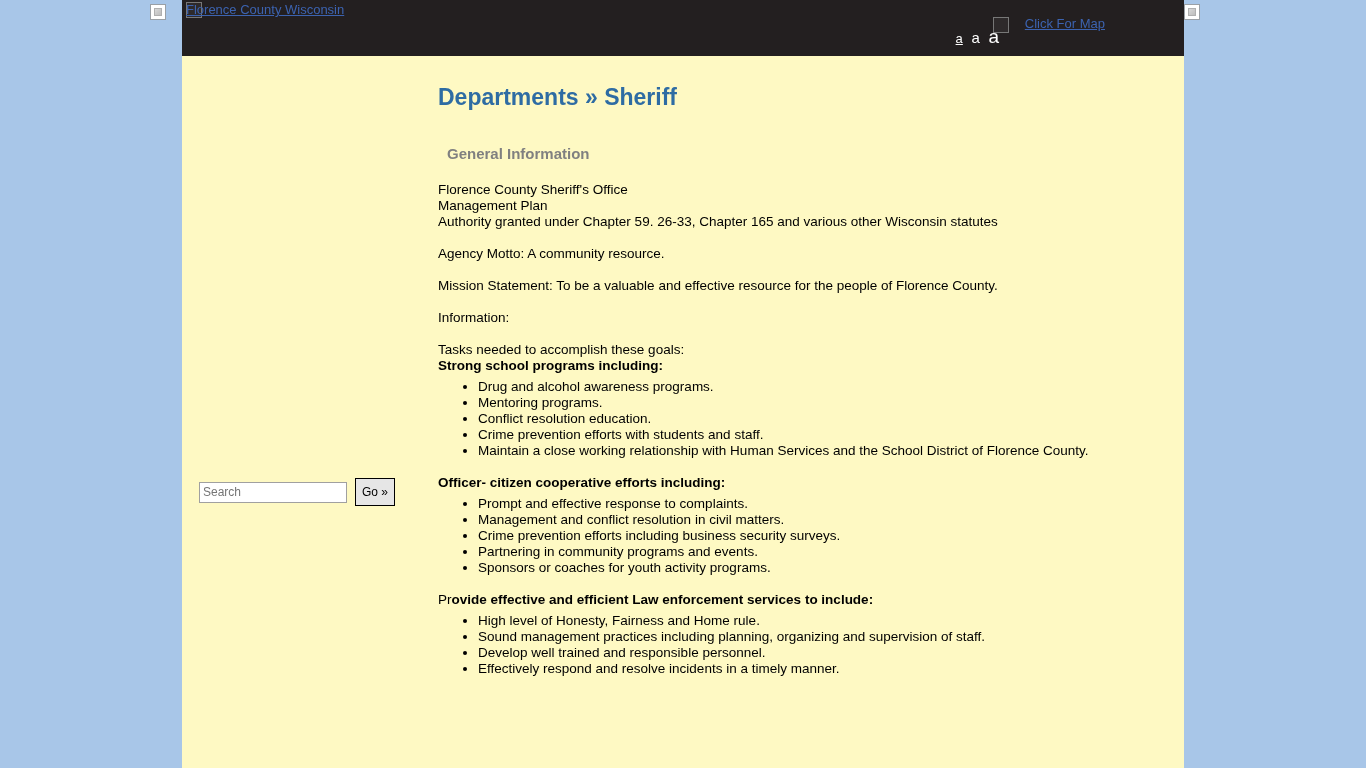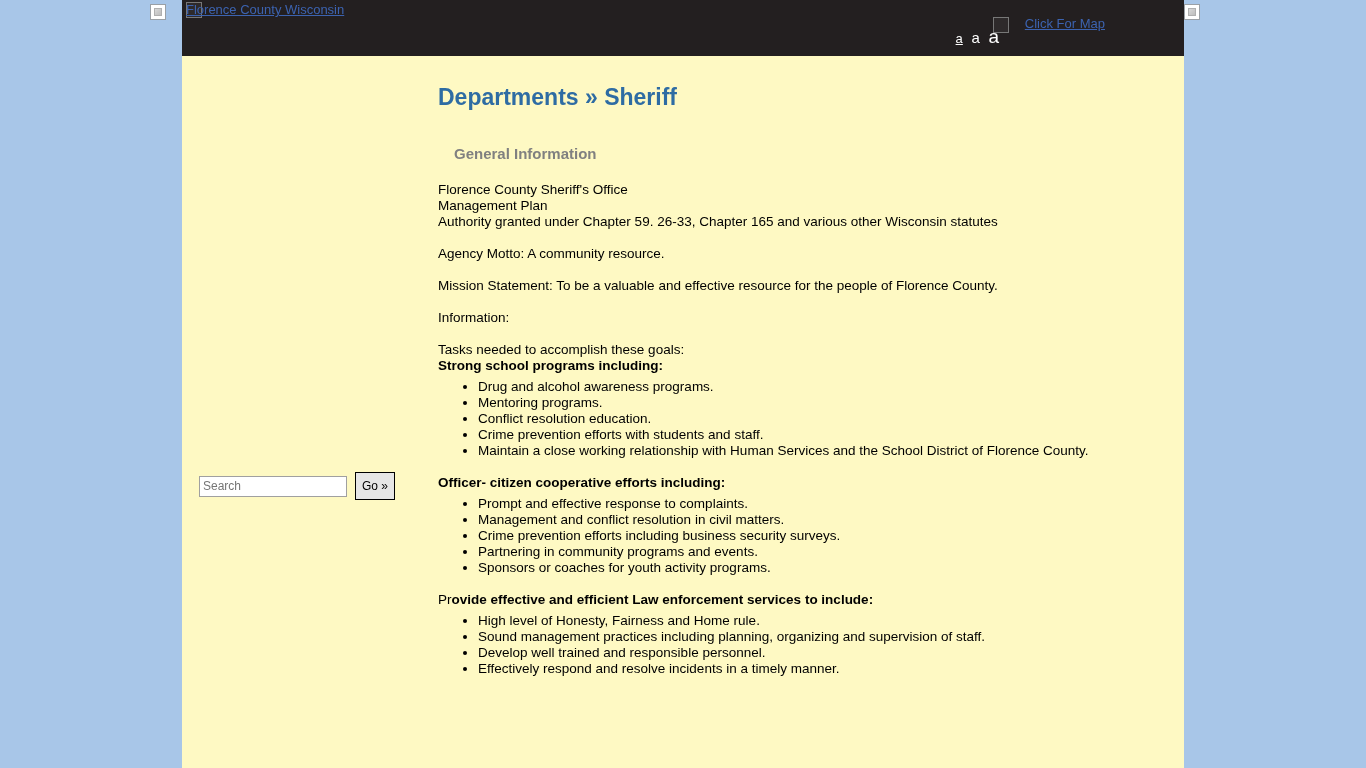--- a/index.html
+++ b/index.html
@@ -114,21 +114,21 @@
     box-sizing: border-box;
   }
 
   .body-area {
     position: relative;
     height: 712px;
   }
   .sidebar {
     position: absolute;
     left: 0;
-    top: 12px;
+    top: 18px;
     width: 255px;
     height: 552px;
     text-decoration: underline;
   }
   .search-row {
     position: absolute;
     left: 17px;
     top: 404px;
     display: flex;
     align-items: center;
@@ -163,21 +163,21 @@
     padding-top: 28px;
   }
   h1.page-title {
     margin: 0 0 34px 0;
     font-size: 23px;
     color: #2e6ca3;
     font-weight: bold;
     font-family: "Liberation Sans", sans-serif;
   }
   h2.section-title {
-    margin: 0 0 20px 16px;
+    margin: 0 0 20px 9px;
     font-size: 15px;
     color: #808080;
     font-weight: bold;
   }
   p.para {
     margin: 0 0 16px 0;
     font-size: 13.5px;
     line-height: 16px;
     color: #000;
   }

